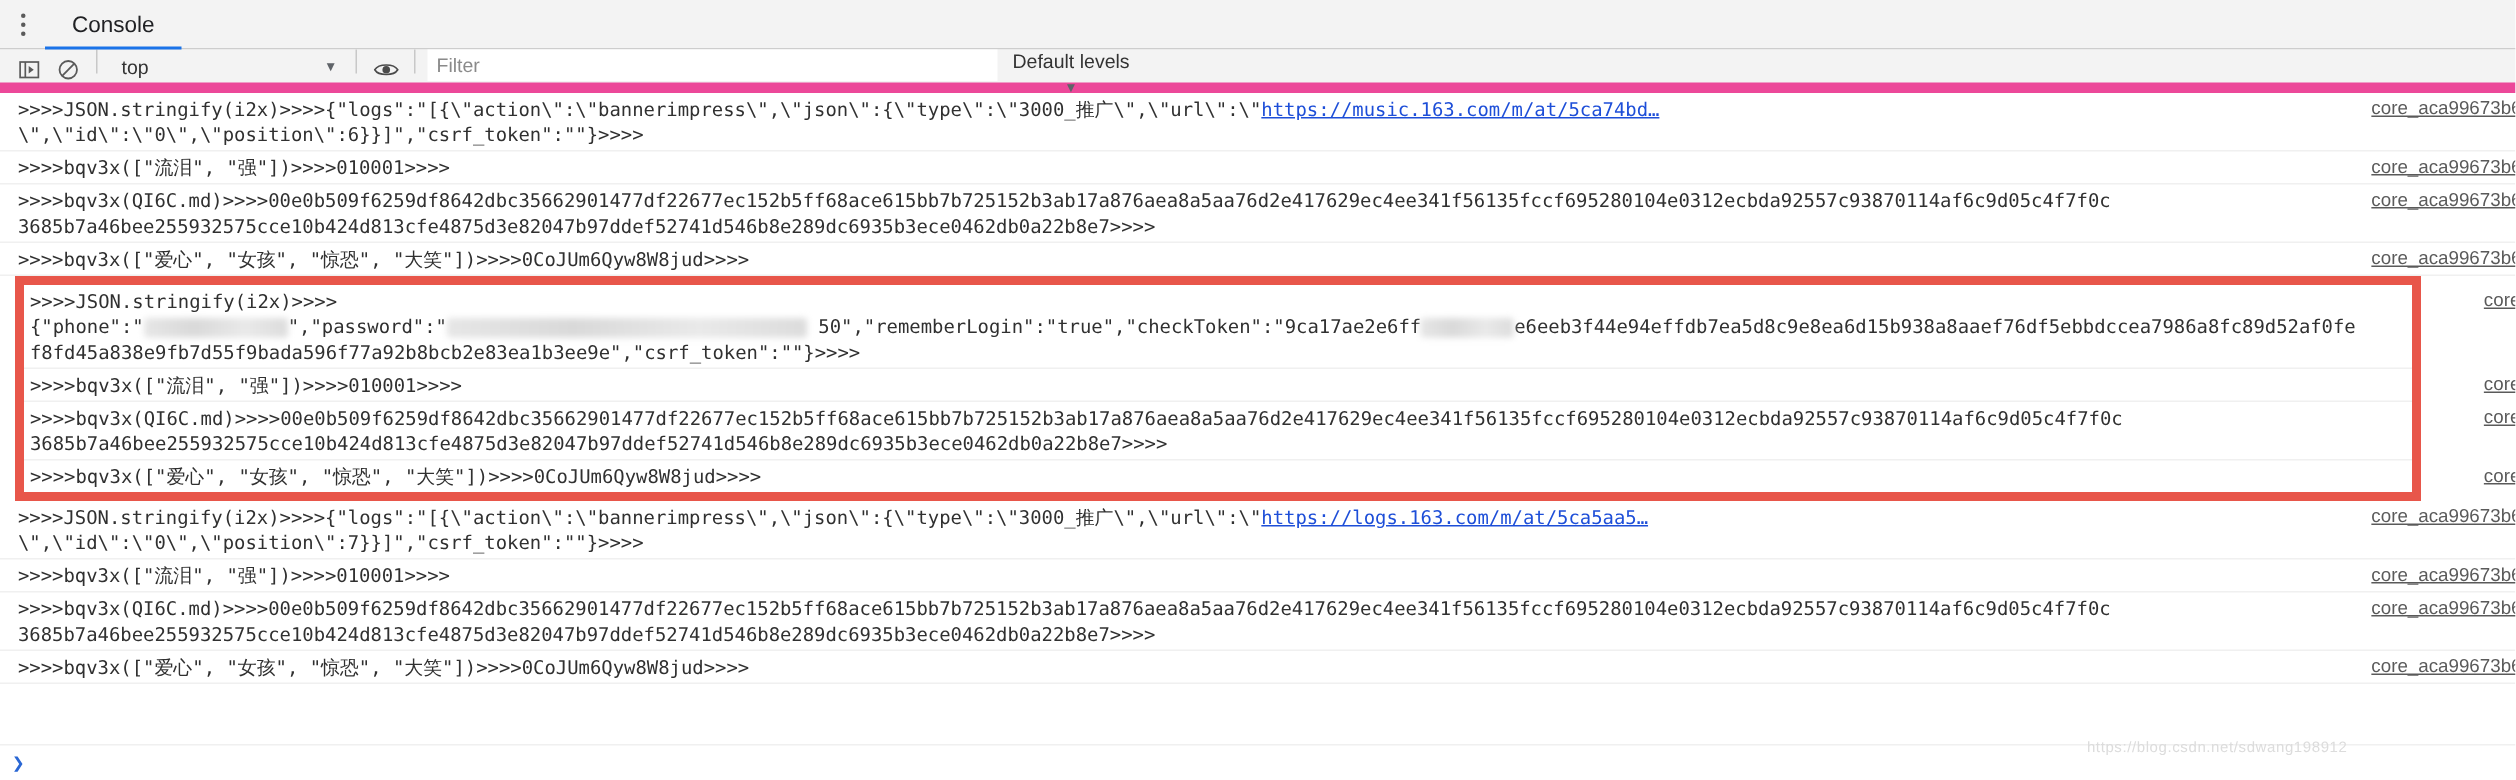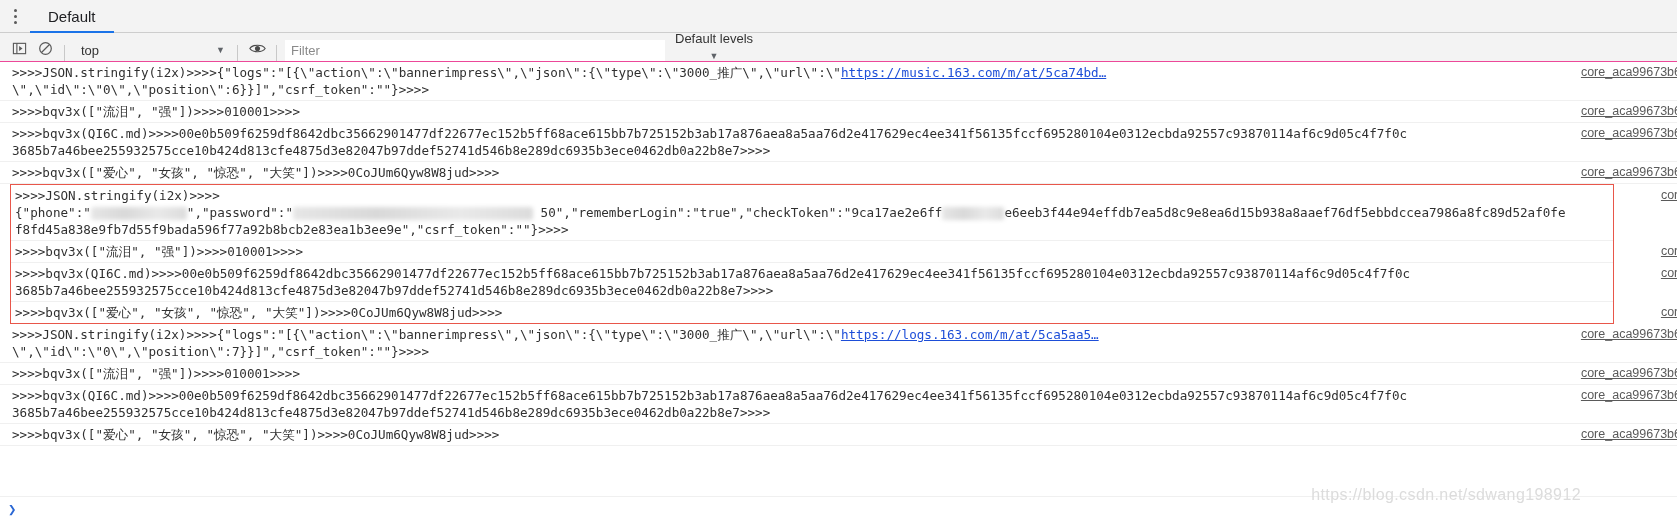--- a/index.html
+++ b/index.html
@@ -48,23 +48,23 @@
   }
   .tab.active {
     border-bottom-color: #1a73e8;
     color: #202124;
   }
 
   
   .toolbar {
     height: 29px;
     background: #f3f3f3;
-    border-bottom: 1px solid #ec4899;
+    border-bottom: 7px solid #ec4899;
     display: flex;
-    align-items: flex-end;
+    align-items: flex-start;
     flex: 0 0 auto;
     padding-left: 6px;
   }
   .tb-btn {
     width: 26px; height: 26px;
     display: flex; align-items: center; justify-content: center;
     cursor: pointer;
   }
   .sep { width: 1px; height: 16px; background: #c8c8c8; margin: 0 6px; }
 
@@ -138,21 +138,21 @@
 
   a.link {
     color: #1d4ed8;
     text-decoration: underline;
     cursor: pointer;
   }
 
   
   .group-hl {
     position: relative;
-    border: 1px solid #0f766e;
+    border: 6px solid #0f766e;
     margin-left: 10px;
     margin-right: 63px;
   }
   .group-hl .msg { padding-left: 4px; }
   .group-hl .msg:last-child { border-bottom: none; }
   .group-hl .src { right: -148px; }
 
   
   .redact {
     display: inline-block;
@@ -175,43 +175,43 @@
   }
   .prompt-arrow {
     color: #2a67d4;
     font-size: 14px;
     font-family: "DejaVu Sans Mono", monospace;
     font-weight: bold;
   }
 
   .watermark {
     position: absolute;
-    right: 96px;
+    right: 112px;
     bottom: 16px;
     font-family: "Liberation Sans", sans-serif;
-    font-size: 16px;
+    font-size: 10px;
     color: #dcdcdc;
     letter-spacing: 0.4px;
     pointer-events: none;
     white-space: nowrap;
   }
 </style>
 </head>
 <body>
 
 <div class="devtools">
 
   <div class="tabstrip">
     <div class="kebab">
       <i></i>
         <i></i>
         <i></i>
     </div>
     <div class="tab active">
-      <span>Default</span>
+      <span>Console</span>
     </div>
   </div>
 
   <div class="toolbar">
 
     <div class="tb-btn">
       <svg width="15" height="15" viewBox="0 0 16 16" aria-hidden="true">
         <rect x="1.5" y="2.5" width="13" height="11" fill="none" stroke="#5a5a5a" stroke-width="1.2"></rect>
         <line x1="5.2" y1="2.5" x2="5.2" y2="13.5" stroke="#5a5a5a" stroke-width="1.2"></line>
         <path d="M7.6 5.4 L11.2 8 L7.6 10.6 Z" fill="#5a5a5a"></path>

